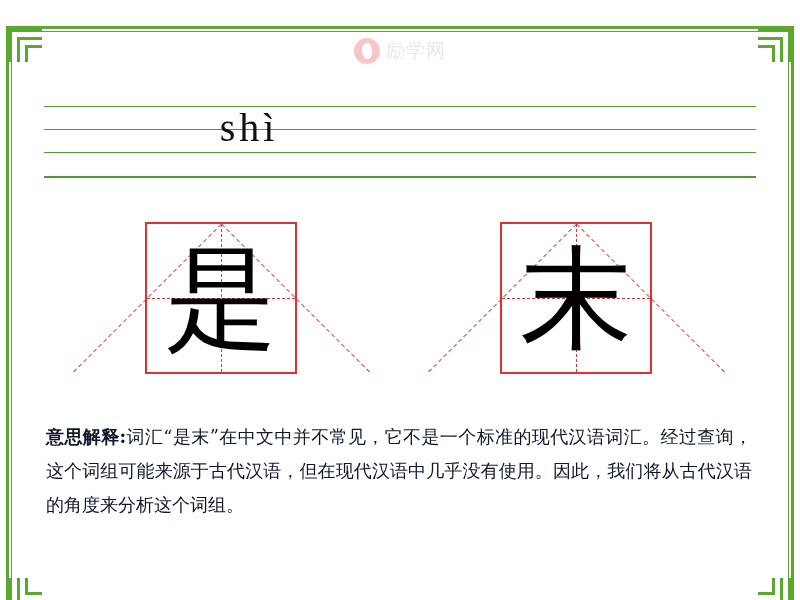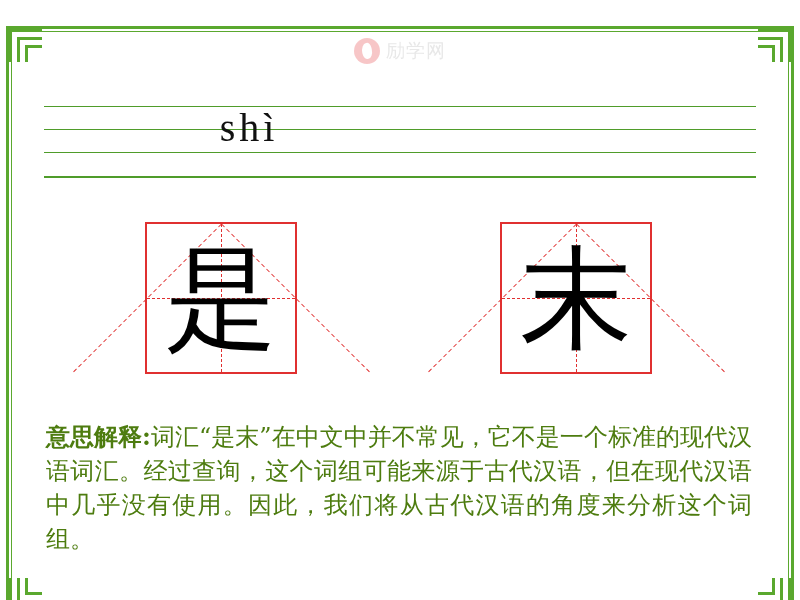--- a/index.html
+++ b/index.html
@@ -200,23 +200,23 @@
     color: #000000;
     font-family: "DejaVu Serif", "Liberation Serif", serif;
   }
 
   
   .explain {
     position: absolute;
     left: 46px;
     top: 400px;
     width: 706px;
-    font-size: 24px;
+    font-size: 18px;
     line-height: 34px;
-    color: #4d7c0f;
+    color: #0f172a;
     font-family: "DejaVu Serif", "Liberation Serif", serif;
     text-align: justify;
   }
   .explain .label {
     font-weight: bold;
   }
 </style>
 </head>
 <body>
 

